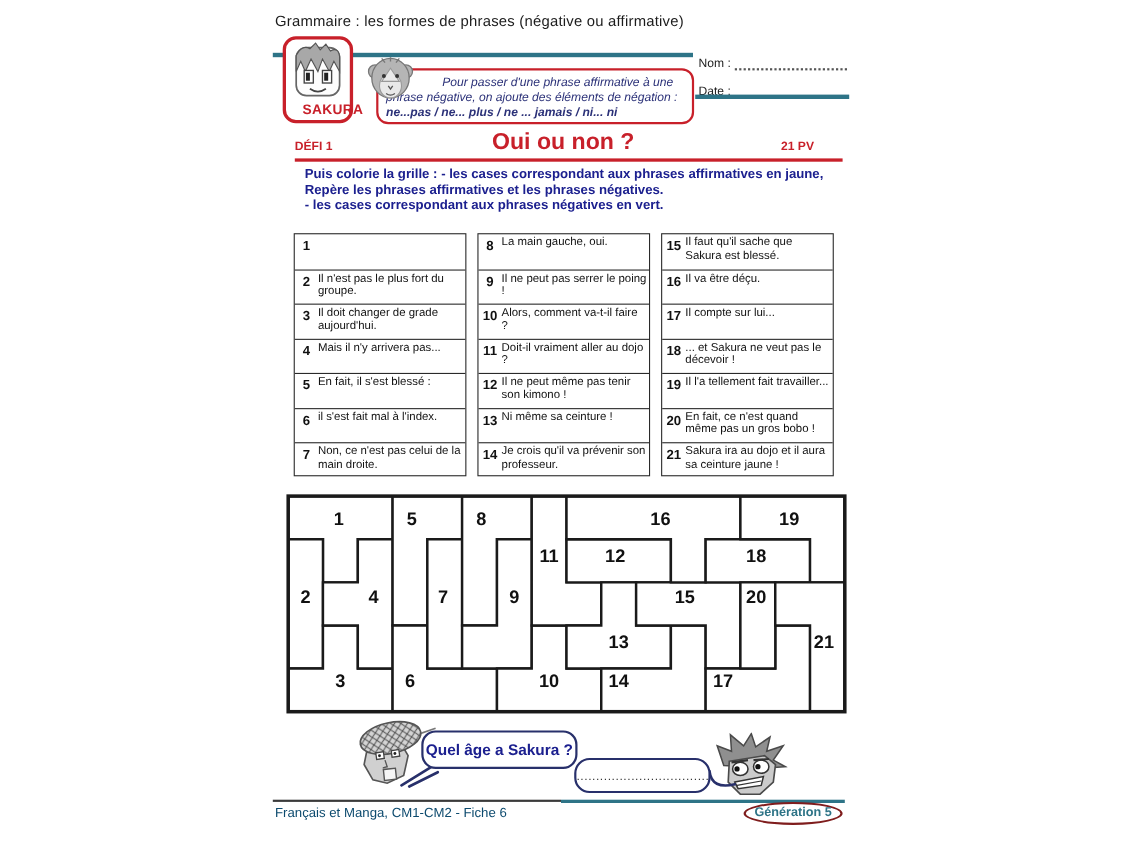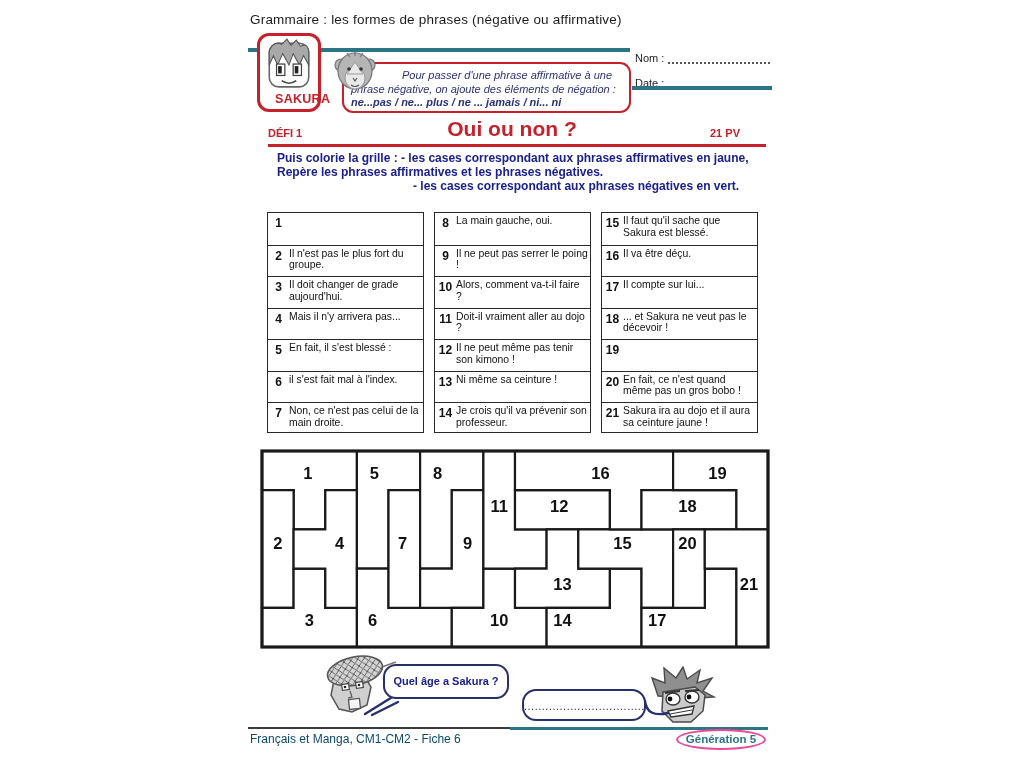--- a/index.html
+++ b/index.html
@@ -34,54 +34,54 @@
 
   
   .defi   { position:absolute; left:268px; top:127px; font-size:11px; font-weight:bold; color:#c8202a; }
   .challenge-title { position:absolute; left:382px; top:117px; width:260px; text-align:center;
                      font-size:21px; font-weight:bold; color:#c8202a; }
   .pv     { position:absolute; left:710px; top:127px; font-size:11px; font-weight:bold; color:#c8202a; }
   .rule-red { position:absolute; left:268px; top:144px; width:498px; height:2.5px; background:#c8202a; }
 
   .instructions { position:absolute; left:277px; top:152px; font-size:12px; font-weight:bold;
                   color:#1c208f; line-height:13.8px; }
-  .instructions .i3 { margin-left:136px; }
+  .instructions .i3 { }
 
   
   .stable { position:absolute; top:212px; width:157px; height:221px; border:1.6px solid #2a2a2a; background:#fff; }
   #t1 { left:267px; } #t2 { left:434px; } #t3 { left:601px; }
   .srow { display:flex; height:31.55px; border-top:1.5px solid #2a2a2a; padding-top:2px; }
   .srow:first-child { border-top:none; }
   .snum { width:21px; text-align:center; font-size:12px; font-weight:bold; color:#111; flex:none; padding-top:1px; }
   .stxt { flex:1; font-size:10.4px; line-height:11.6px; color:#111; padding-right:2px; }
 
   
   .puzzle-wrap { position:absolute; left:259px; top:448px; }
   .piece { fill:#ffffff; stroke:#1a1a1a; stroke-width:2.2; stroke-linejoin:miter; }
   .outer { fill:none; stroke:#1a1a1a; stroke-width:3.2; }
   .pnum  { font-family:"Liberation Sans", sans-serif; font-size:16.5px; font-weight:bold; fill:#111; }
 
   
   .char-left  { position:absolute; left:318px; top:653px; }
   .char-right { position:absolute; left:650px; top:666px; }
-  .bubble-q { position:absolute; left:383px; top:664px; width:126px; height:35px; background:#fff;
+  .bubble-q { position:absolute; left:383px; top:664px; width:142px; height:35px; background:#fff;
               border:2.5px solid #28306b; border-radius:13px; text-align:center;
-              font-size:11px; font-weight:bold; color:#1c208f; line-height:30px; z-index:2; }
+              font-size:14px; font-weight:bold; color:#1c208f; line-height:30px; z-index:2; }
   .bubble-a { position:absolute; left:522px; top:689px; width:124px; height:32px; background:#fff;
               border:2.5px solid #28306b; border-radius:14px; text-align:center; z-index:2; }
   .bubble-a .dots { display:block; margin-top:10px; font-size:11px; letter-spacing:.5px; color:#333;
                     line-height:11px; overflow:hidden; white-space:nowrap; }
   .tail1 { position:absolute; left:362px; top:695px; z-index:1; }
   .tail2 { position:absolute; left:642px; top:700px; z-index:1; }
 
   
   .rule-foot-dark { position:absolute; left:248px; top:727px; width:262px; height:2px; background:#3a3a3a; }
   .rule-foot-teal { position:absolute; left:510px; top:726.5px; width:258px; height:3px; background:#2e7487; }
   .footer-text { position:absolute; left:250px; top:732px; font-size:12px; color:#0c4a6e; }
-  .badge { position:absolute; left:676px; top:729px; width:90px; height:21px; border:2px solid #ec4899;
+  .badge { position:absolute; left:676px; top:729px; width:90px; height:21px; border:2px solid #7f1d1d;
            border-radius:50%; text-align:center; font-size:11.5px; font-weight:bold; color:#2e7487; line-height:17px; background:#fff; }
 </style>
 </head>
 <body>
 
 <div class="sheet">
 
   <div class="page-title">Grammaire : les formes de phrases (négative ou affirmative)</div>
 
   <div class="rule-teal-top"></div>
@@ -215,20 +215,21 @@
       <div class="srow">
         <span class="snum">17</span>
         <span class="stxt">Il compte sur lui...</span>
       </div>
       <div class="srow">
         <span class="snum">18</span>
         <span class="stxt">... et Sakura ne veut pas le décevoir !</span>
       </div>
       <div class="srow">
         <span class="snum">19</span>
+        <span class="stxt">Il l'a tellement fait travailler...</span>
       </div>
       <div class="srow">
         <span class="snum">20</span>
         <span class="stxt">En fait, ce n'est quand même pas un gros bobo !</span>
       </div>
       <div class="srow">
         <span class="snum">21</span>
         <span class="stxt">Sakura ira au dojo et il aura sa ceinture jaune !</span>
       </div>
     </div>

